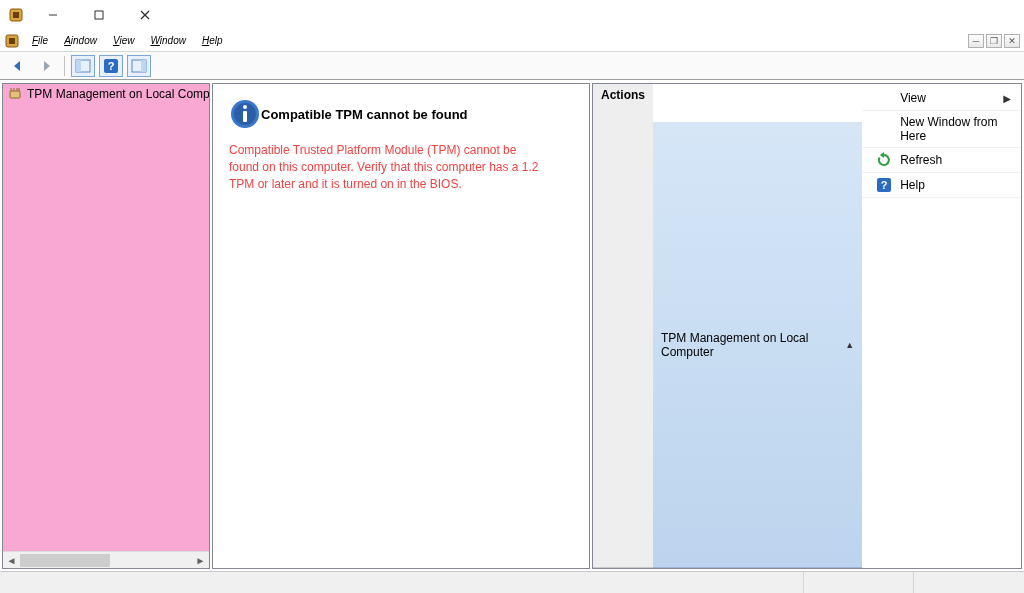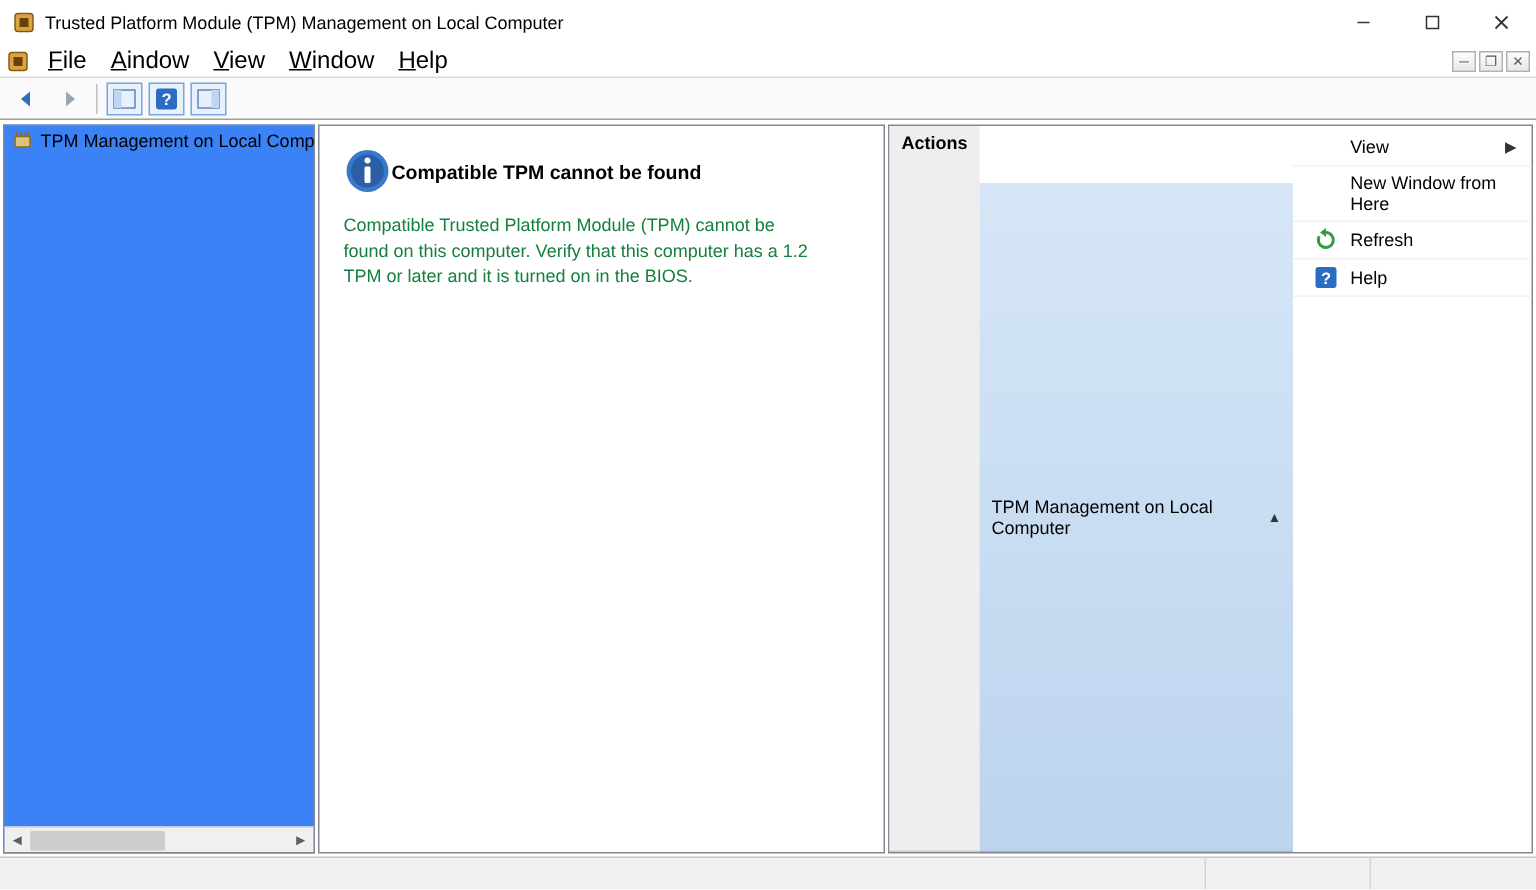--- a/index.html
+++ b/index.html
@@ -45,21 +45,22 @@
       height: 22px;
       display: flex;
       align-items: center;
       padding: 0 4px;
       background: #ffffff;
       border-bottom: 1px solid #d8d8d8;
       position: relative;
     }
     .menubar .menu-item {
       padding: 2px 8px;
-      font-size: 16px;
+      font-size: 10px;
+      font-style: italic;
     }
     .menubar .menu-item .ul { text-decoration: underline; }
     .menubar .mdi-controls {
       position: absolute;
       right: 4px;
       display: flex;
       gap: 2px;
     }
     .mdi-btn {
       width: 16px; height: 14px;
@@ -97,21 +98,21 @@
 
     
     .content {
       flex: 1;
       display: flex;
       border-top: 1px solid #fff;
       min-height: 0;
     }
     .tree-pane {
       width: 208px;
-      background: #3b82f6;
+      background: #f9a8d4;
       border: 1px solid #828790;
       margin: 2px 1px 2px 2px;
       display: flex;
       flex-direction: column;
       position: relative;
     }
     .tree-node {
       display: flex;
       align-items: center;
       gap: 4px;
@@ -161,21 +162,21 @@
       width: 32px; height: 32px; flex-shrink: 0;
     }
     .detail-title {
       font-weight: bold;
       font-size: 13px;
     }
     .detail-body {
       font-size: 12px;
       line-height: 1.4;
       max-width: 320px;
-      color: #15803d;
+      color: #ef4444;
     }
 
     .actions-pane {
       width: 430px;
       background: #ffffff;
       border: 1px solid #828790;
       margin: 2px 2px 2px 1px;
       display: flex;
       flex-direction: row;
     }
@@ -239,21 +240,20 @@
 </head>
 <body>
 
 <div class="titlebar">
   <span class="app-icon">
     <svg width="16" height="16" viewBox="0 0 16 16">
       <rect x="2" y="2" width="12" height="12" rx="2" fill="#d9a441" stroke="#8a5a12" stroke-width="1"></rect>
       <rect x="5" y="5" width="6" height="6" fill="#6b3f0a"></rect>
     </svg>
   </span>
-  <span class="title-text">Trusted Platform Module (TPM) Management on Local Computer</span>
   <div class="win-controls">
     <div class="win-btn">
       <svg width="10" height="10" viewBox="0 0 10 10">
           <line x1="1" y1="5" x2="9" y2="5" stroke="#333" stroke-width="1"></line>
         </svg>
     </div>
     <div class="win-btn">
       <svg width="10" height="10" viewBox="0 0 10 10">
           <rect x="1" y="1" width="8" height="8" fill="none" stroke="#333" stroke-width="1"></rect>
         </svg>

